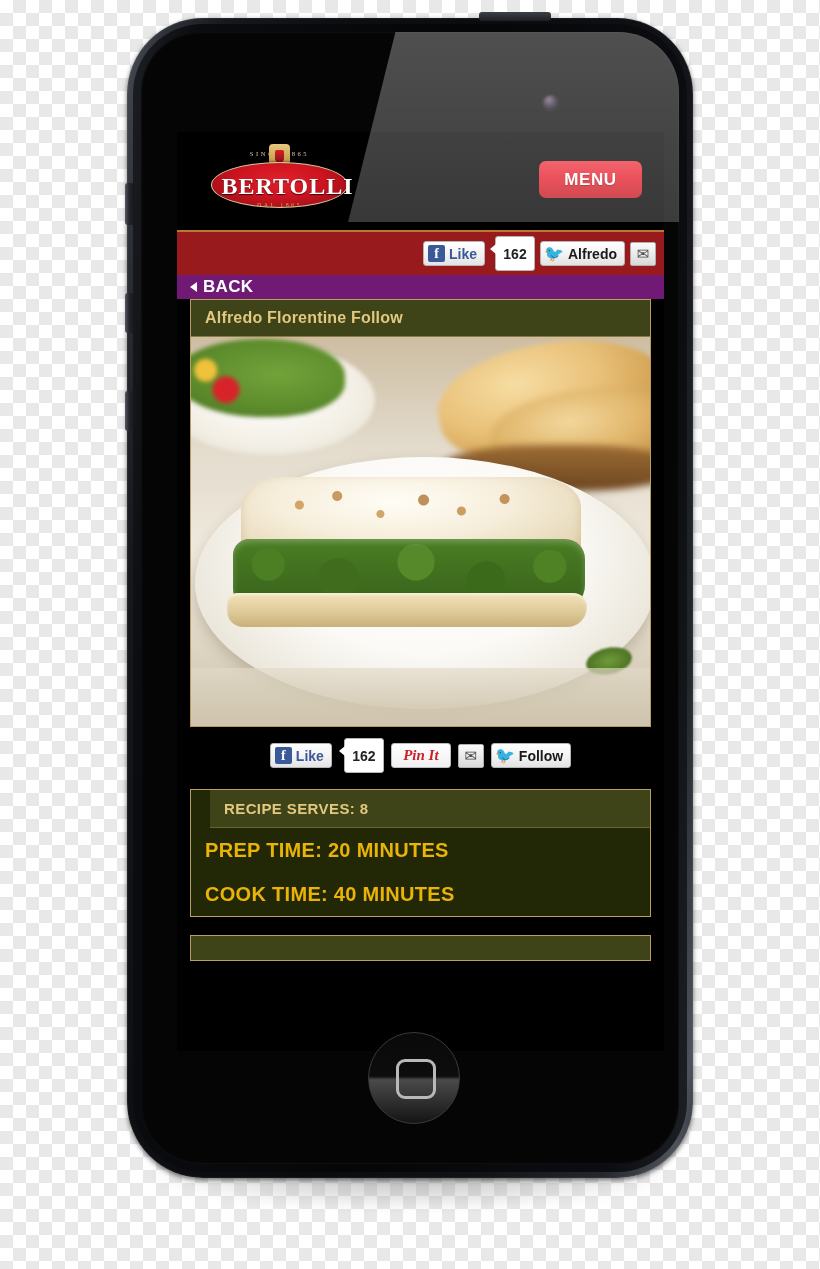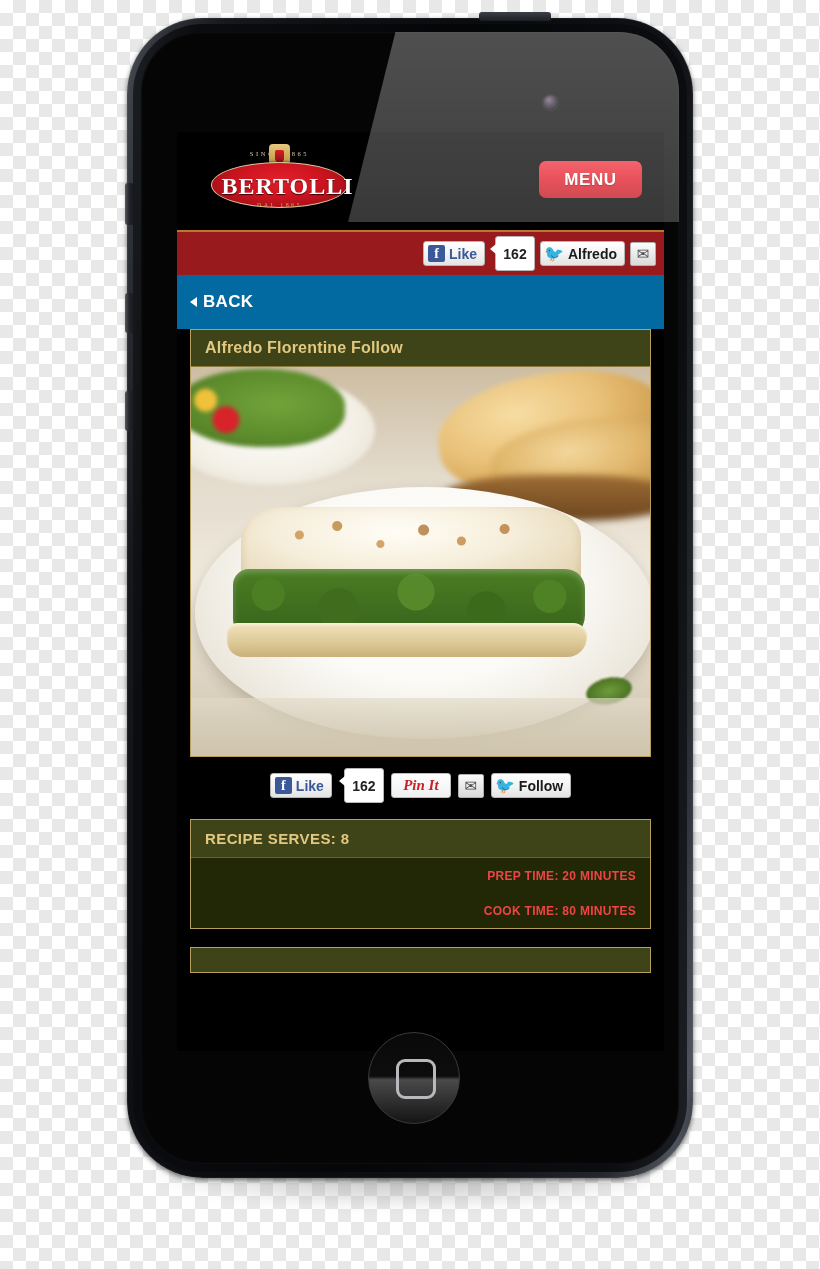--- a/index.html
+++ b/index.html
@@ -164,21 +164,21 @@
   .btn-tw{color:#1a1a1a;}
   .mail-btn{
     width:26px;height:24px;border-radius:2px;cursor:pointer;
     background:linear-gradient(180deg,#fbfbfb,#d9d9d9);
     border:1px solid #b0b0b0;box-sizing:border-box;
     display:flex;align-items:center;justify-content:center;
     font-size:15px;color:#4a4a4a;line-height:1;
   }
 
   
-  .back-row{height:54px;display:flex;align-items:center;padding-left:13px;background:#0369a1;}
+  .back-row{height:24px;display:flex;align-items:center;padding-left:13px;background:#701a75;}
   .back-link{display:inline-flex;align-items:center;gap:6px;color:#fff;font-size:17px;font-weight:bold;cursor:pointer;letter-spacing:.3px;}
   .back-tri{width:0;height:0;border-top:5px solid transparent;border-bottom:5px solid transparent;border-right:7px solid #fff;}
 
   
   .card{margin:0 13px;border:1px solid #b99f5e;box-sizing:border-box;}
   .card-title{
     background:#3e4417;color:#e2c880;font-size:16px;font-weight:bold;
     padding:9px 14px;letter-spacing:.2px;
     border-bottom:1px solid #8c7a3f;
   }
@@ -249,23 +249,23 @@
     display:inline-flex;align-items:center;justify-content:center;height:25px;min-width:60px;
     border-radius:3px;background:linear-gradient(180deg,#fff,#f0f0f0);
     border:1px solid #bdbdbd;box-sizing:border-box;padding:0 9px;
     font-family:"Liberation Serif",serif;font-style:italic;font-weight:bold;font-size:15px;color:#cb2027;cursor:pointer;
   }
 
   
   .info-card{margin:6px 13px 0 13px;border:1px solid #b99f5e;box-sizing:border-box;background:#222806;}
   .info-head{
     background:#3e4417;color:#e2c880;font-size:15px;font-weight:bold;letter-spacing:.4px;
-    padding:10px 14px;border-bottom:1px solid #6d6330;
-  }
-  .info-line{color:#ef4444;font-size:12px;font-weight:bold;padding:11px 14px 10px 14px;letter-spacing:.3px;text-align:right;}
+    padding:10px 14px;border-bottom:1px solid #6d6330;margin-left:19px;
+  }
+  .info-line{color:#eab308;font-size:20px;font-weight:bold;padding:11px 14px 10px 14px;letter-spacing:.3px;}
   .next-card{margin:18px 13px 0 13px;height:26px;border:1px solid #b99f5e;box-sizing:border-box;background:#3e4417;}
 </style>
 </head>
 <body>
 
 <div class="phone-shadow"></div>
 
 <div class="device">
   <div class="device-inner"></div>
 
@@ -342,21 +342,21 @@
         <div class="mail-btn">✉</div>
         <div class="btn-sm btn-tw">
           <span class="tw-glyph">🐦</span>
           <span>Follow</span>
         </div>
       </div>
 
       <div class="info-card">
         <div class="info-head">RECIPE SERVES: 8</div>
         <div class="info-line">PREP TIME: 20 MINUTES</div>
-        <div class="info-line">COOK TIME: 80 MINUTES</div>
+        <div class="info-line">COOK TIME: 40 MINUTES</div>
       </div>
 
       <div class="next-card"></div>
     </div>
 
     <div class="glare">
       <div class="glare-shape"></div>
     </div>
 
     <div class="home-btn">

